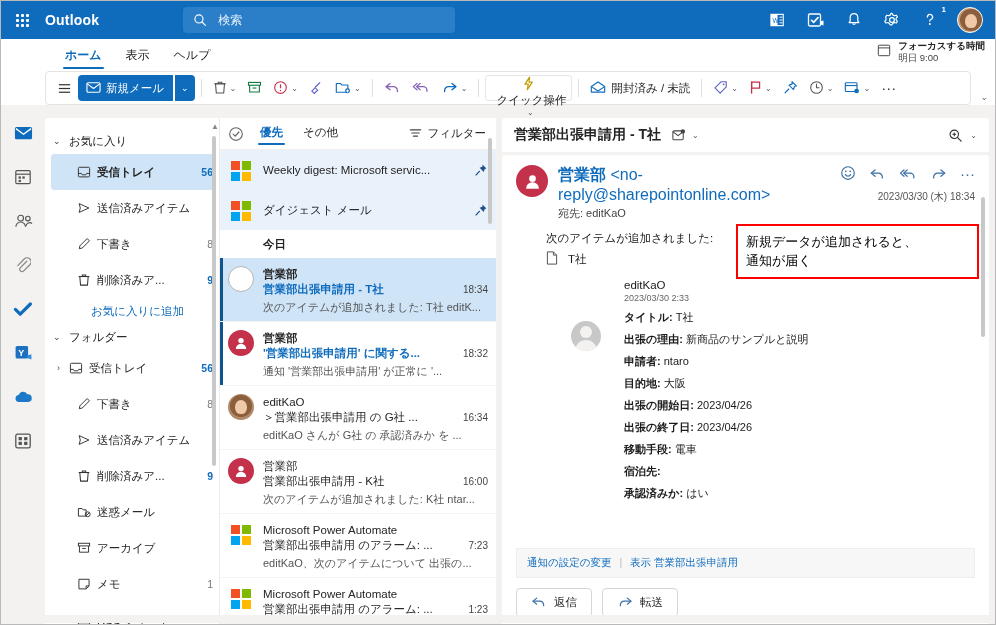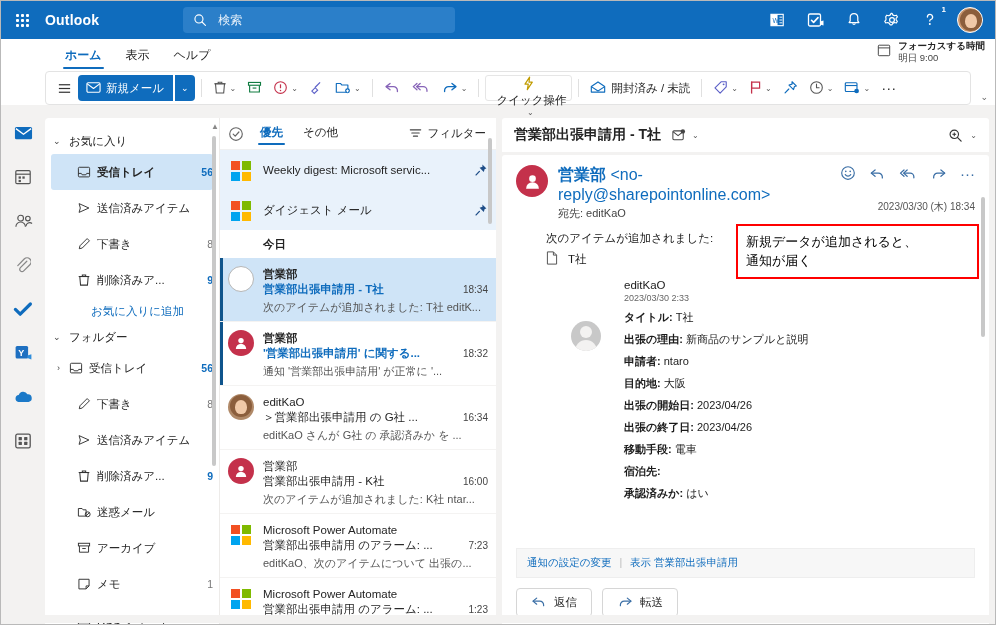--- a/index.html
+++ b/index.html
@@ -368,21 +368,21 @@
     background: #c4314b; flex-shrink: 0; margin-right: 10px;
     display: flex; align-items: center; justify-content: center;
   }
   .rp-headmid { flex: 1; min-width: 0; }
   .rp-from { font-size: 16px; color: #0f6cbd; font-weight: bold; }
   .rp-from .addr { font-weight: normal; }
   .rp-to { font-size: 11px; color: #444; margin-top: 2px; }
   .rp-headright { text-align: right; flex-shrink: 0; padding-left: 8px;}
   .rp-acts { display: flex; align-items: center; gap: 13px; justify-content: flex-end; }
   .rp-acts .a { cursor: pointer; display:flex; }
-  .rp-date { font-size: 10px; color: #555; margin-top: 19px; white-space: nowrap; }
+  .rp-date { font-size: 10px; color: #555; margin-top: 9px; white-space: nowrap; }
   .rp-content {
     padding: 6px 14px 0 44px;
     font-size: 11.5px; color: #1b1b1b;
     position: relative; flex: 1;
   }
   .rp-line1 { font-size: 11.5px; }
   .rp-item {
     display: flex; align-items: center; gap: 10px;
     margin-top: 5px; font-size: 11.5px;
   }

